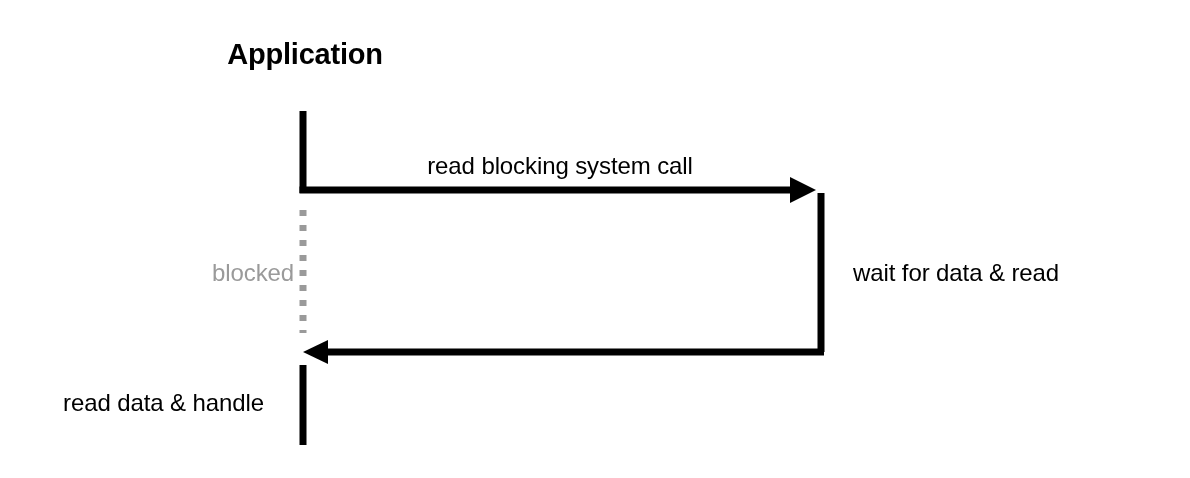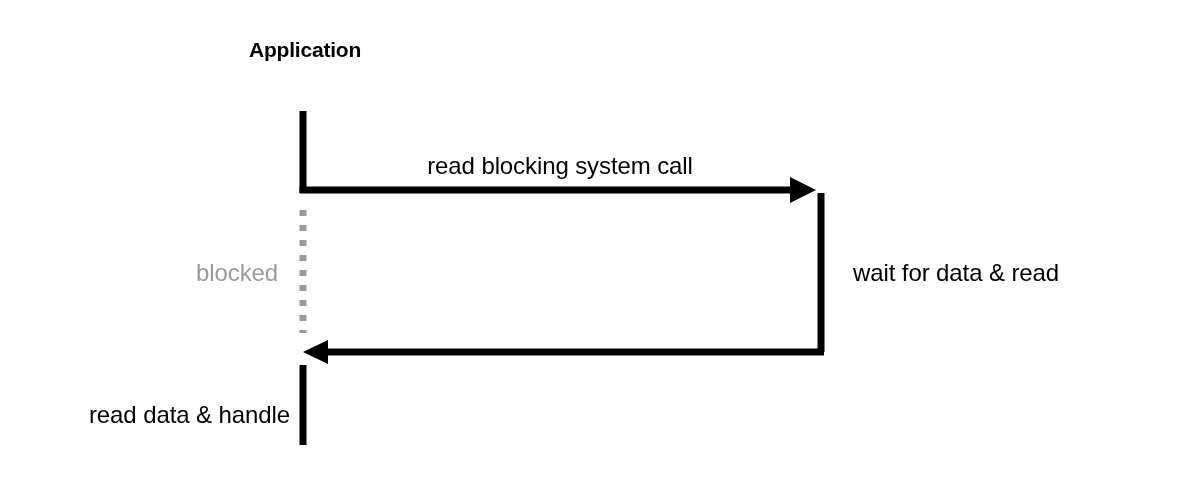--- a/index.html
+++ b/index.html
@@ -21,41 +21,39 @@
     position: absolute;
     left: 0;
     top: 0;
     width: 1190px;
     height: 478px;
   }
   .lane-title {
     position: absolute;
     font-family: "Liberation Sans", sans-serif;
     font-weight: bold;
-    font-size: 21px;
+    font-size: 29px;
     color: #000000;
     white-space: nowrap;
     letter-spacing: -0.2px;
     transform: translateX(-50%);
   }
   .msg-label {
     position: absolute;
     font-family: "Liberation Sans", sans-serif;
     font-weight: normal;
     font-size: 24px;
     color: #000000;
     white-space: nowrap;
     letter-spacing: -0.1px;
   }
   .msg-label.center {
     transform: translateX(-50%);
   }
   .msg-label.right-align {
-    text-align: right;
-    margin-top: 12px;
   }
   .msg-label.blocked {
     color: #9a9a9a;
   }
 </style>
 </head>
 <body>
 
 <div id="canvas">
 
@@ -78,19 +76,19 @@
     <rect x="299.5" y="365" width="7" height="80" fill="#000000"></rect>
 
     <line x1="303" y1="210" x2="303" y2="333" stroke="#9a9a9a" stroke-width="7" stroke-dasharray="6 9" stroke-linecap="butt"></line>
   </svg>
 
   <div class="lane-title" style="left:305px; top:38px;">Application</div>
 
 
   <div class="msg-label center" style="left:560px; top:152px;">read blocking system call</div>
 
-  <div class="msg-label blocked" style="left:196px; top:259px;text-align:right;">blocked</div>
+  <div class="msg-label blocked" style="left:212px; top:259px;text-align:right;">blocked</div>
 
   <div class="msg-label" style="left:853px; top:259px;">wait for data &amp; read</div>
 
   <div class="msg-label right-align" style="left:63px; top:389px; width:227px;">read data &amp; handle</div>
 
 </div>
 
 </body></html>

